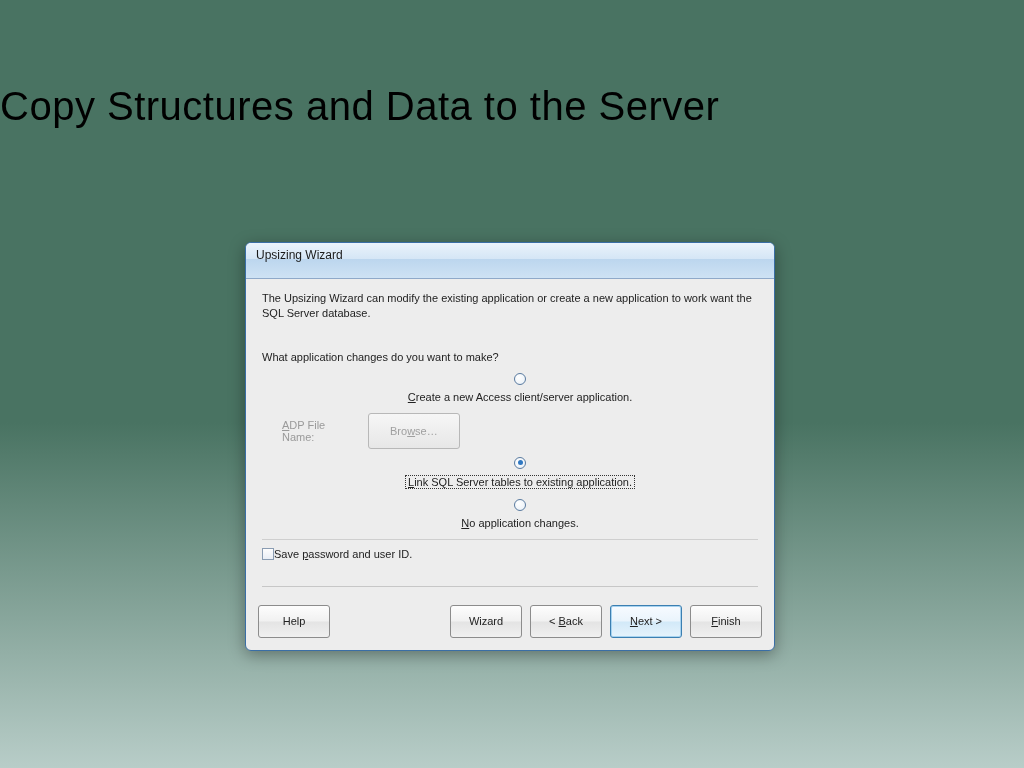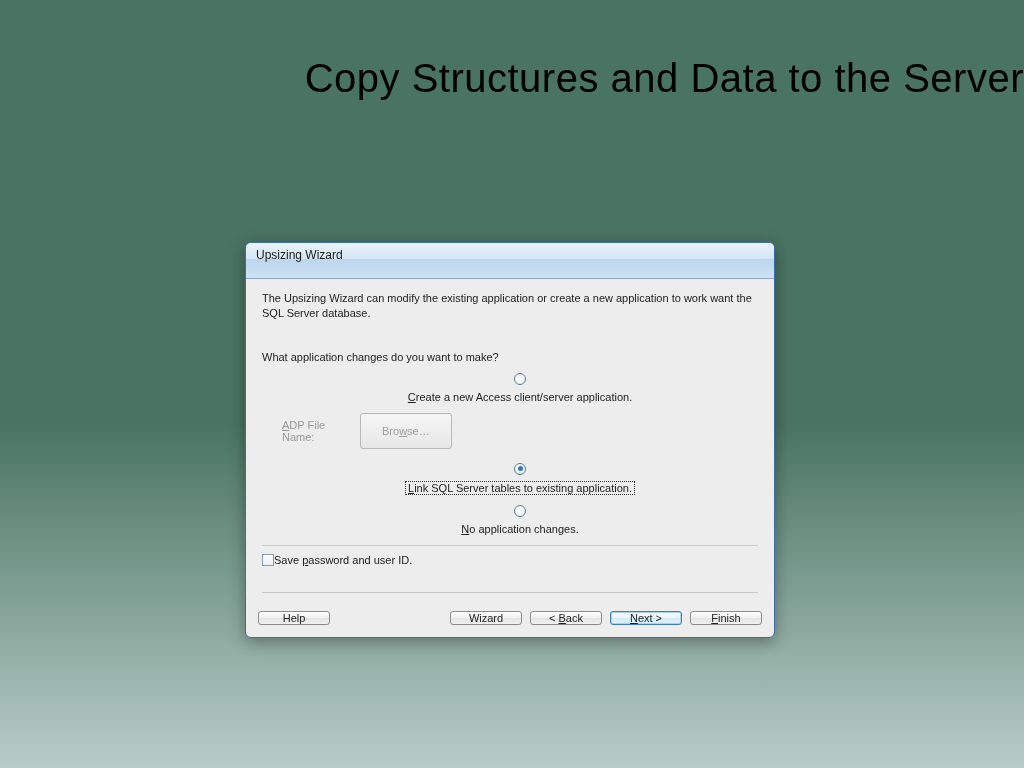--- a/index.html
+++ b/index.html
@@ -4,22 +4,22 @@
 <style>
   * { box-sizing: border-box; margin: 0; padding: 0; }
   html, body { width: 1024px; height: 768px; overflow: hidden; }
   body {
     background: linear-gradient(to bottom, #497362 0%, #497362 55%, #b8cdc8 100%);
     font-family: "Segoe UI", Tahoma, sans-serif;
   }
   .slide-title {
     font-size: 40px;
     color: #000;
-    text-align: right;
-    padding-top: 56px;
+    text-align: left;
+    padding-top: 84px;
     font-weight: 400;
     letter-spacing: 0.5px;
   }
   .dialog {
     position: absolute;
     left: 245px;
     top: 242px;
     width: 530px;
     background: #ededed;
     border: 1px solid #3a6ea5;
@@ -73,22 +73,23 @@
   }
   .radio-label { cursor: default; }
   .radio-label.focused {
     border: 1px dotted #333;
     padding: 0 2px;
   }
   .underline { text-decoration: underline; }
   .file-row {
     display: flex;
     align-items: center;
+    gap: 8px;
     padding-left: 20px;
-    margin: 0 0 14px 0;
+    margin: 0 0 8px 0;
   }
   .file-label {
     color: #9a9a9a;
     font-size: 11px;
     width: 78px;
   }
   .file-input {
     flex: 1;
     height: 19px;
     border: 1px solid #b4b4b4;
@@ -131,21 +132,21 @@
     margin: 0 0 10px 0;
   }
   .footer {
     display: flex;
     gap: 8px;
     padding: 0 12px 12px 12px;
     align-items: center;
   }
   .footer-spacer { flex: 1; }
   .btn {
-    height: 14px;
+    height: 33px;
     min-width: 72px;
     border: 1px solid #8c8c8c;
     background: linear-gradient(to bottom, #fdfdfd 0%, #f1f1f1 48%, #e4e4e4 52%, #f0f0f0 100%);
     font-size: 11px;
     color: #222;
     border-radius: 3px;
     padding: 0 2px;
     font-family: inherit;
     cursor: pointer;
     text-align: center;

